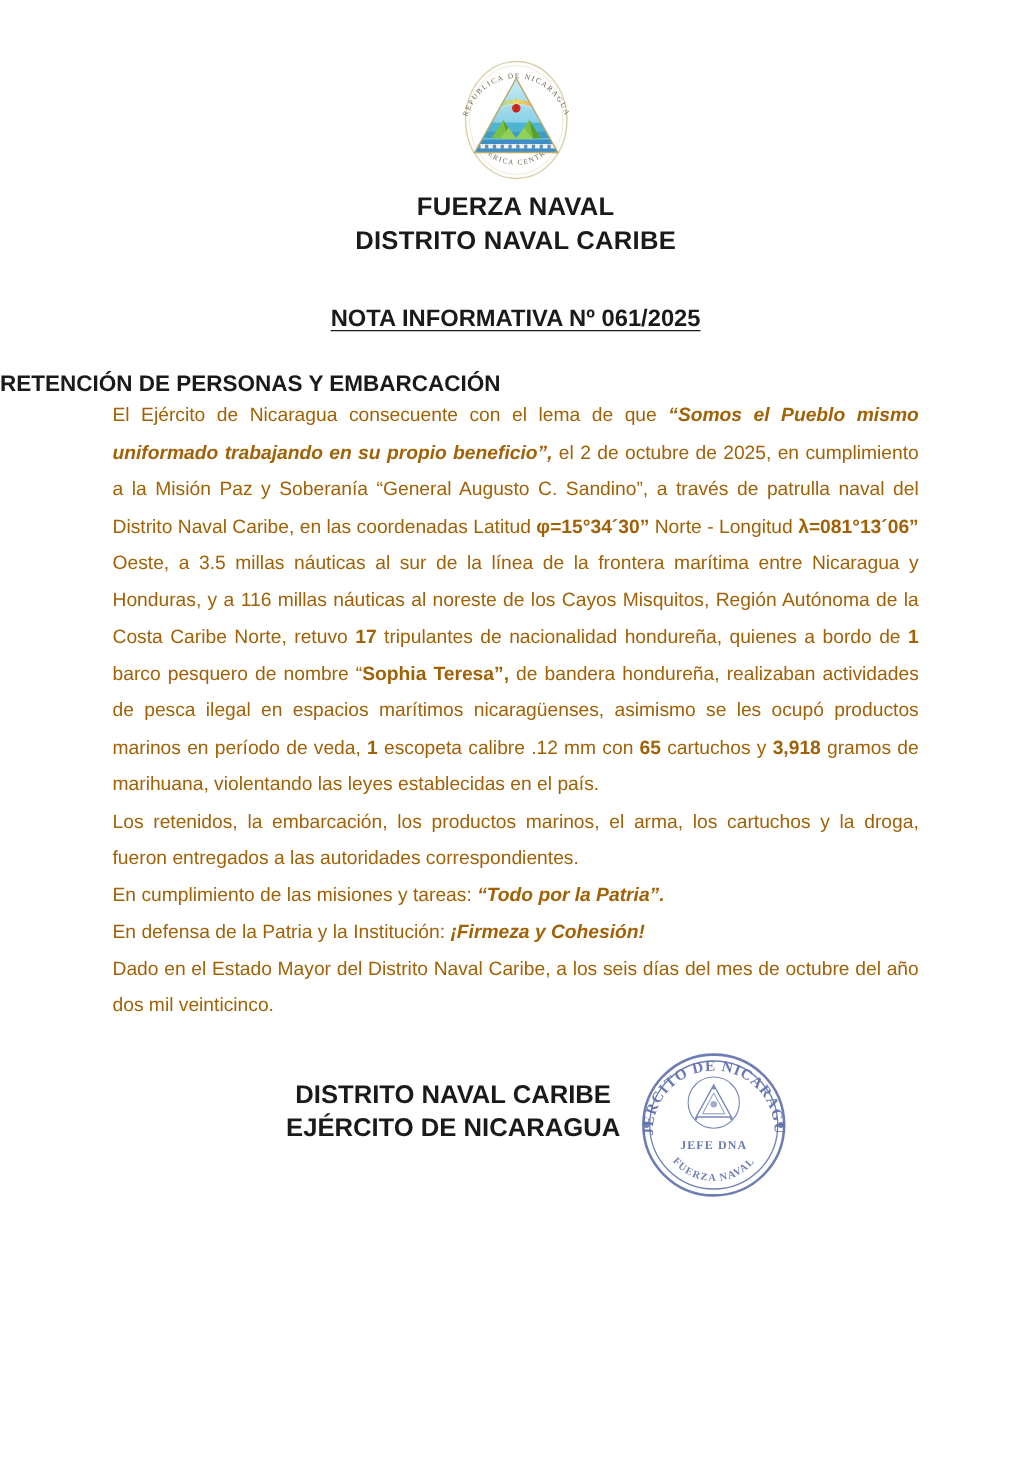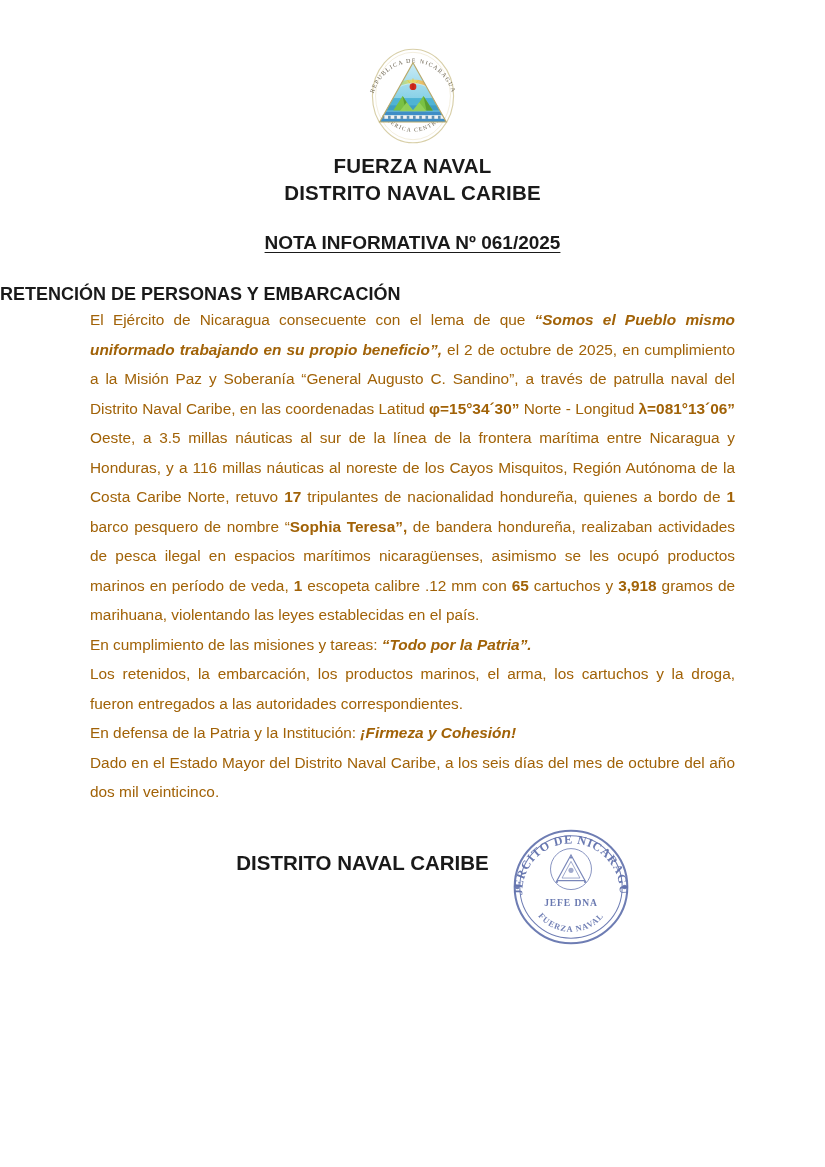--- a/index.html
+++ b/index.html
@@ -44,21 +44,21 @@
   }
   .hdr-line {
     font-weight: bold;
     font-size: 20.5px;
     letter-spacing: 0.2px;
     line-height: 27px;
     color: #1a1a1a;
   }
   .nota-line {
     text-align: center;
-    margin-top: 26px;
+    margin-top: 39px;
     font-weight: bold;
     font-size: 19px;
     color: #1a1a1a;
   }
   .nota-line span.u {
     text-decoration: underline;
     text-underline-offset: 3px;
   }
   .subject-line {
     margin-top: 30px;
@@ -221,31 +221,32 @@
   <div class="nota-line">
     <span class="u">NOTA INFORMATIVA Nº 061/2025</span>
   </div>
 
   <div class="subject-line">RETENCIÓN DE PERSONAS Y EMBARCACIÓN</div>
 
   <div class="body-wrap">
 
     <p class="para p1"><span>El Ejército de Nicaragua consecuente con el lema de que </span><b class="bi">“Somos el Pueblo mismo uniformado trabajando en su propio beneficio”,</b><span> el 2 de octubre de 2025, en cumplimiento a la Misión Paz y Soberanía “General Augusto C. Sandino”, a través de patrulla naval del Distrito Naval Caribe, en las coordenadas Latitud </span><b class="bb">φ=15°34´30”</b><span> Norte - Longitud </span><b class="bb">λ=081°13´06”</b><span> Oeste, a 3.5 millas náuticas al sur de la línea de la frontera marítima entre Nicaragua y Honduras, y a 116 millas náuticas al noreste de los Cayos Misquitos, Región Autónoma de la Costa Caribe Norte, retuvo </span><b class="bb">17</b><span> tripulantes de nacionalidad hondureña, quienes a bordo de </span><b class="bb">1</b><span> barco pesquero de nombre “</span><b class="bb">Sophia Teresa”,</b><span> de bandera hondureña, realizaban actividades de pesca ilegal en espacios marítimos nicaragüenses, asimismo se les ocupó productos marinos en período de veda, </span><b class="bb">1</b><span> escopeta calibre .12 mm con </span><b class="bb">65</b><span> cartuchos y </span><b class="bb">3,918</b><span> gramos de marihuana, violentando las leyes establecidas en el país.</span></p>
 
+    <p class="para p2">Los retenidos, la embarcación, los productos marinos, el arma, los cartuchos y la droga, fueron entregados a las autoridades correspondientes.</p>
+
     <p class="para p3"><span>En cumplimiento de las misiones y tareas: </span><b class="bi">“Todo por la Patria”.</b></p>
-
-    <p class="para p2">Los retenidos, la embarcación, los productos marinos, el arma, los cartuchos y la droga, fueron entregados a las autoridades correspondientes.</p>
 
     <p class="para p4"><span>En defensa de la Patria y la Institución: </span><b class="bi">¡Firmeza y Cohesión!</b></p>
 
     <p class="para p5">Dado en el Estado Mayor del Distrito Naval Caribe, a los seis días del mes de octubre del año dos mil veinticinco.</p>
 
     <div class="sign-area">
       <div class="sign-block">
         <div class="sign-line">DISTRITO NAVAL CARIBE</div>
+        <div class="sign-line">EJÉRCITO DE NICARAGUA</div>
       </div>
 
       <svg class="stamp" viewBox="0 0 200 200">
         <defs>
           <path id="stampTop" d="M 24,108 A 76,76 0 0 1 176,108" fill="none"></path>
           <path id="stampBot" d="M 34,104 A 66,66 0 0 0 166,104" fill="none"></path>
         </defs>
         <g stroke="#6272ad" fill="none" opacity="0.92">
           <circle cx="100" cy="100" r="88" stroke-width="3.2"></circle>
           <circle cx="100" cy="100" r="80" stroke-width="1.6"></circle>

